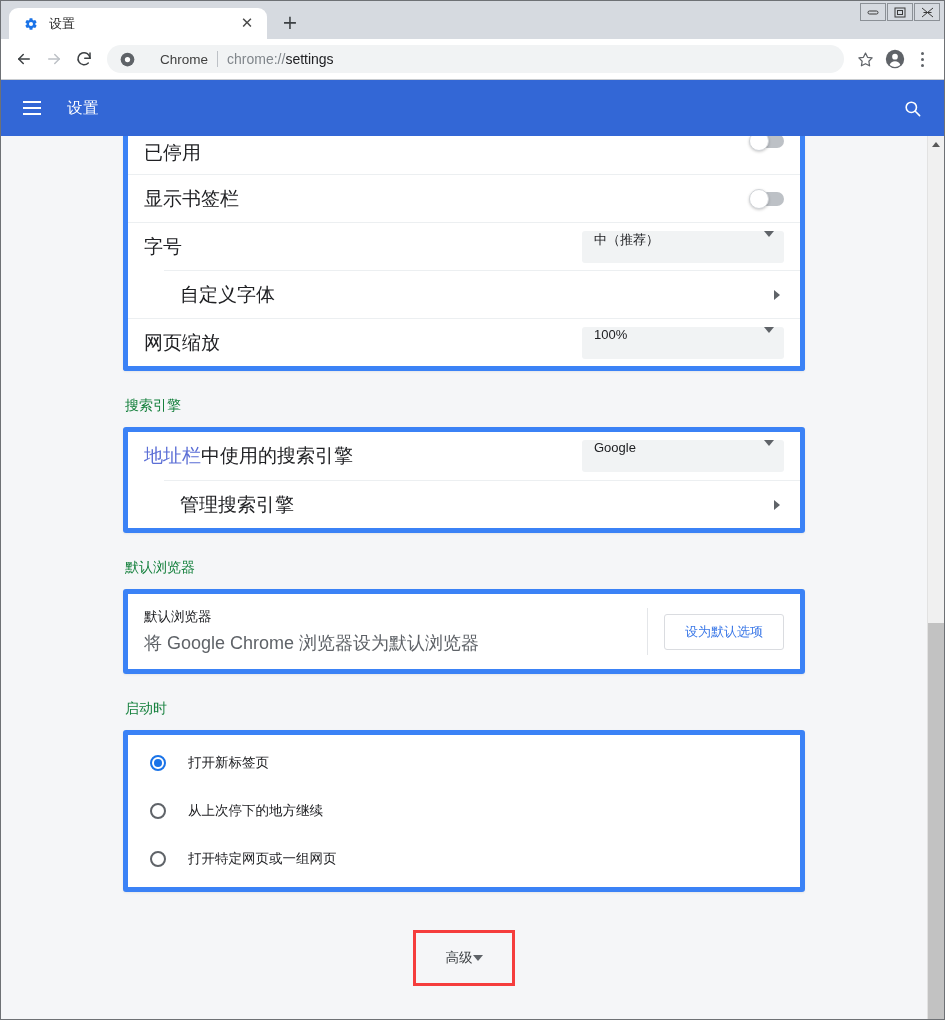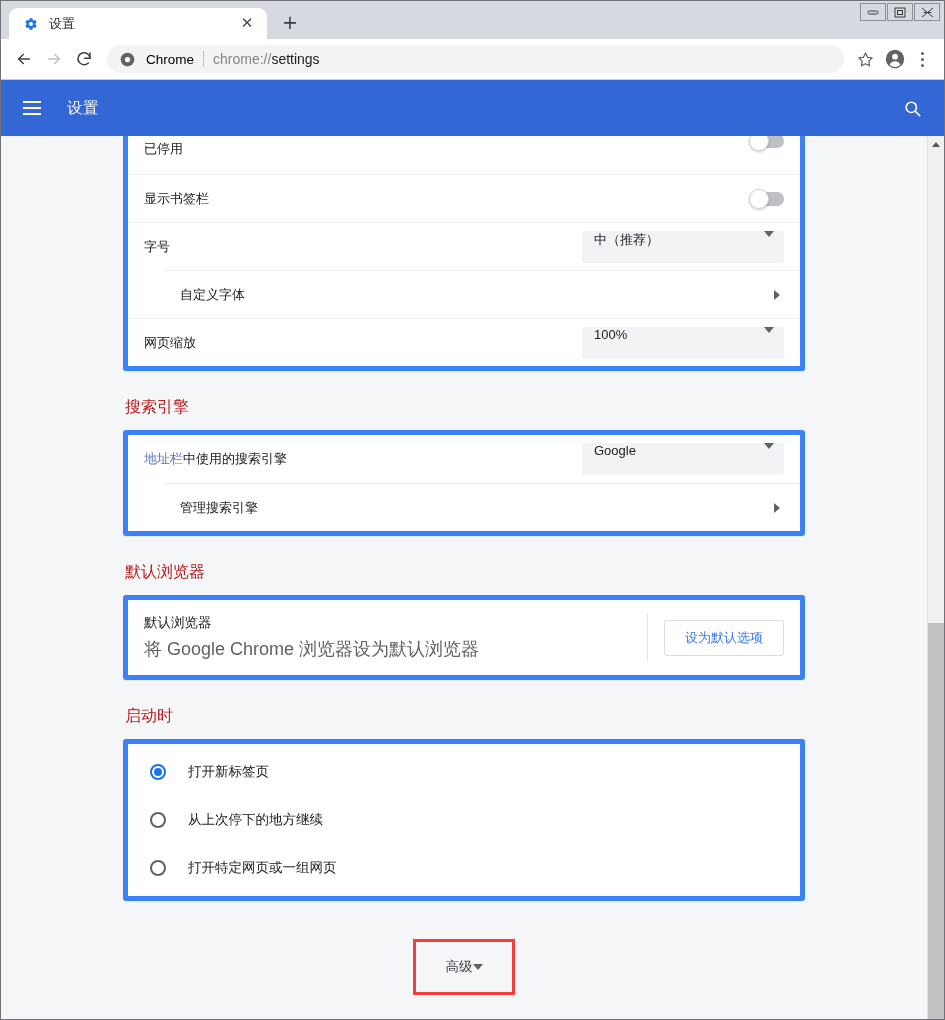--- a/index.html
+++ b/index.html
@@ -106,22 +106,22 @@
     background: #f1f3f4;
     border-radius: 14px;
     margin: 0 6px 0 8px;
     display: flex; align-items: center;
     padding: 0 12px;
     overflow: hidden;
     cursor: text;
   }
   .omni-icon { width: 16px; height: 16px; flex: 0 0 16px; display:flex; align-items:center; justify-content:center; }
   .omni-chip {
-    font-size: 13.5px; color: #000000;
-    margin-left: 11px; white-space: nowrap;
+    font-size: 13.5px; color: #404040;
+    margin-left: 25px; white-space: nowrap;
   }
   .omni-sep {
     width: 1px; height: 16px;
     background: #bdc1c6;
     margin: 0 9px;
     flex: 0 0 1px;
   }
   .omni-url {
     font-size: 14px; white-space: nowrap;
     color: #202124;
@@ -195,21 +195,21 @@
   .row {
     min-height: 48px;
     display: flex; align-items: center;
     padding: 0 16px 0 16px;
     border-top: 1px solid #eceff1;
     position: relative;
   }
   .row:first-child { border-top: none; }
   .row.clickable { cursor: pointer; margin-left: 36px; }
   .row-label {
-    font-size: 13px; color: #202124;
+    font-size: 19px; color: #202124;
     flex: 1 1 auto;
   }
   .row-label .link-part { color: #5c6fd6; }
 
   
   .toggle {
     width: 34px; height: 14px;
     border-radius: 7px;
     background: #bdc1c6;
     position: relative;
@@ -249,22 +249,22 @@
   .subarrow {
     width: 0; height: 0;
     border-top: 5px solid transparent;
     border-bottom: 5px solid transparent;
     border-left: 6px solid #5f6368;
     flex: 0 0 6px;
     margin-right: 4px;
   }
 
   .section-title {
-    font-size: 16px;
-    color: #b91c1c;
+    font-size: 14px;
+    color: #15803d;
     margin: 26px 0 12px 2px;
   }
 
   
   .dbrow {
     display: flex; align-items: center;
     padding: 14px 16px 14px 16px;
     min-height: 60px;
   }
   .dbtext { flex: 1 1 auto; }

